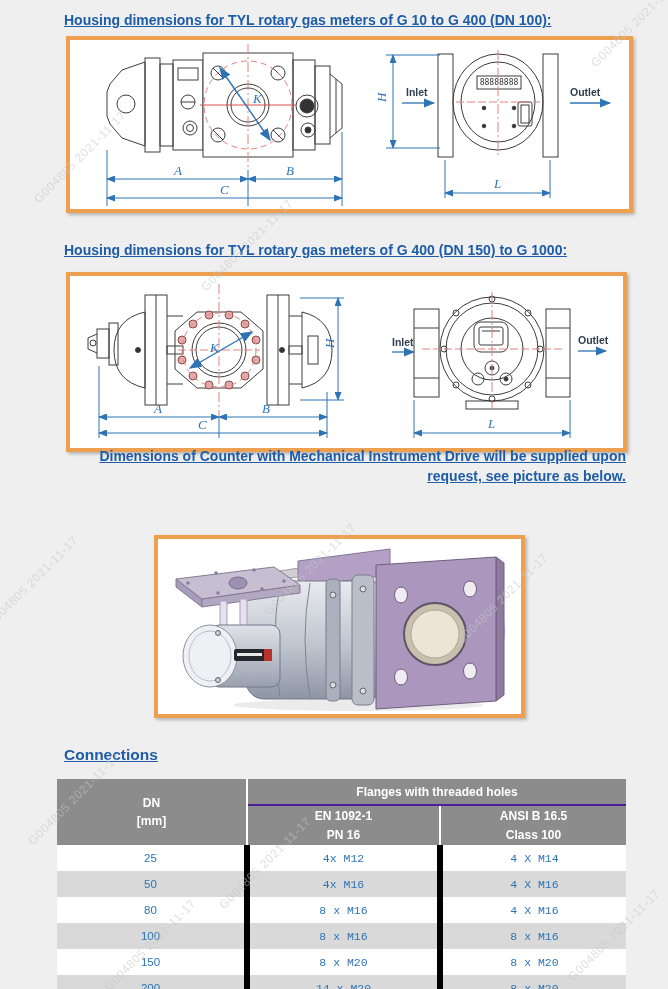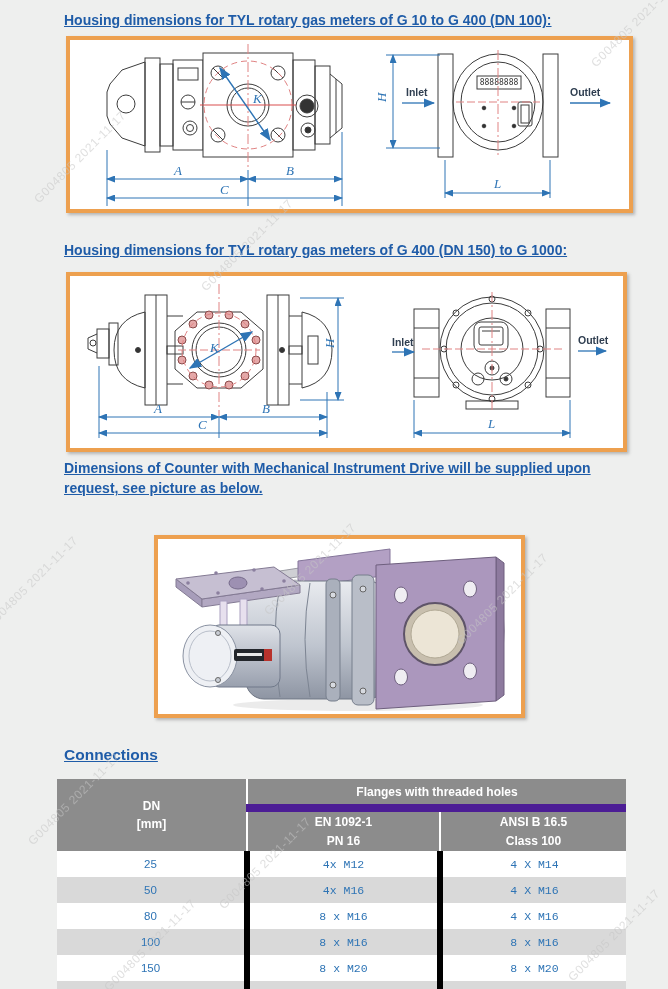--- a/index.html
+++ b/index.html
@@ -32,21 +32,21 @@
     position:absolute;z-index:2;left:57px;top:779px;width:569px;
     border-collapse:collapse;table-layout:fixed;
   }
   .conn-table col.c1{width:190px;}
   .conn-table col.c2{width:193px;}
   .conn-table col.c3{width:186px;}
   .conn-table th{
     background:#8c8c8c;color:#ffffff;font-size:12px;font-weight:bold;
     text-align:center;padding:0;
   }
-  .conn-table .row-grp th.grp{height:25px;border-bottom:8px solid #4c1d95;}
+  .conn-table .row-grp th.grp{height:25px;border-bottom:2px solid #4c1d95;}
   .conn-table th.dn{border-right:2px solid #ffffff;vertical-align:middle;line-height:1.5;}
   .conn-table .row-sub th{height:39px;line-height:1.55;vertical-align:middle;}
   .conn-table .row-sub th.ansi{border-left:2px solid #ffffff;}
   .conn-table td{
     font-size:11.5px;color:#2e74b5;text-align:center;height:22px;padding:2px;
   }
   .conn-table tbody tr:nth-child(even){background:#d9d9d9;}
   .conn-table tbody tr:nth-child(odd){background:#ffffff;}
   .conn-table tbody td + td{border-left:6px solid #000000;font-family:Liberation Mono, monospace;}
   
@@ -304,21 +304,21 @@
       <line x1="508" y1="75" x2="536" y2="75" stroke="#2e74b5" stroke-width="1.3" marker-end="url(#d2ar)"></line>
       <g>
         <line x1="344" y1="124" x2="344" y2="162" stroke="#2e74b5" stroke-width="1"></line>
         <line x1="500" y1="124" x2="500" y2="162" stroke="#2e74b5" stroke-width="1"></line>
         <line x1="344" y1="157" x2="500" y2="157" stroke="#2e74b5" stroke-width="1" marker-start="url(#d2ar)" marker-end="url(#d2ar)"></line>
         <text class="dimlbl" x="418" y="152">L</text>
       </g>
     </svg>
   </div>
 
-  <div class="heading" style="top:458px;width:562px;">Dimensions of Counter with Mechanical Instrument Drive will be supplied upon request, see picture as below.</div>
+  <div class="heading" style="top:446px;width:562px;text-align:right;">Dimensions of Counter with Mechanical Instrument Drive will be supplied upon request, see picture as below.</div>
 
   <div class="panel" style="left:154px;top:535px;width:371px;height:183px;">
     <svg width="363" height="175" viewBox="0 0 363 175">
       <defs>
         <linearGradient id="bodyGrad" x1="0" y1="0" x2="0" y2="1">
           <stop offset="0" stop-color="#e9ebef"></stop>
             <stop offset="0.55" stop-color="#bfc5cf"></stop>
             <stop offset="1" stop-color="#8e95a3"></stop>
         </linearGradient>
         <linearGradient id="cntGrad" x1="0" y1="0" x2="0" y2="1">

